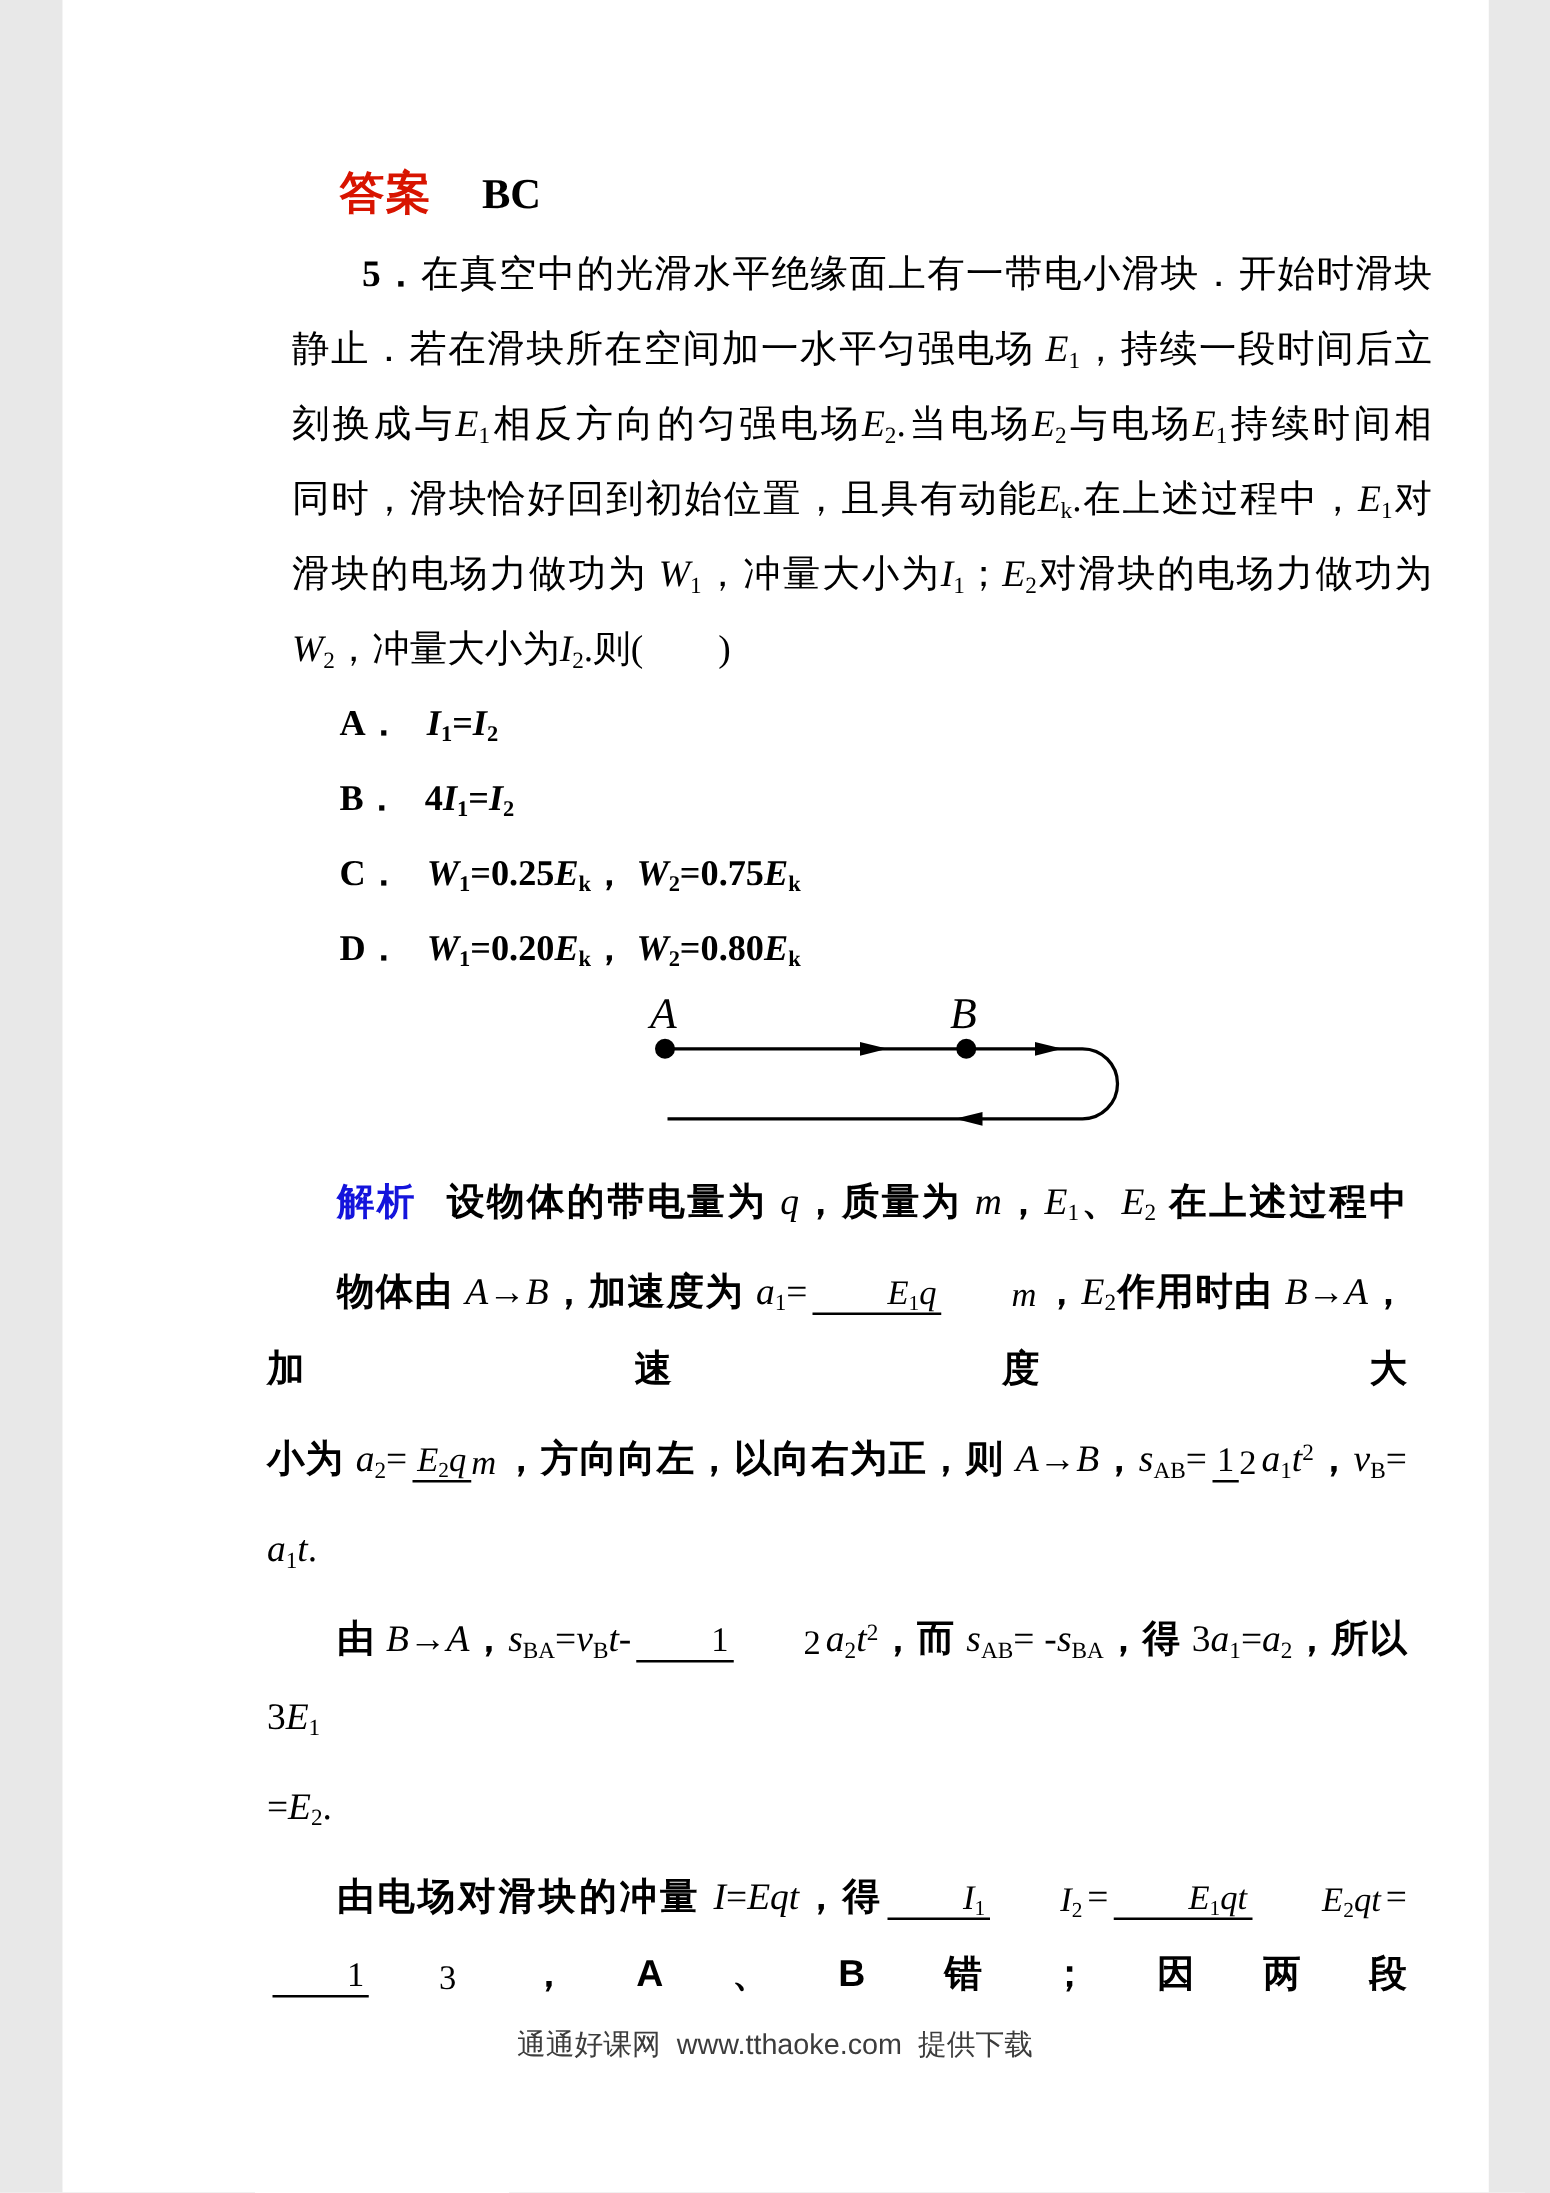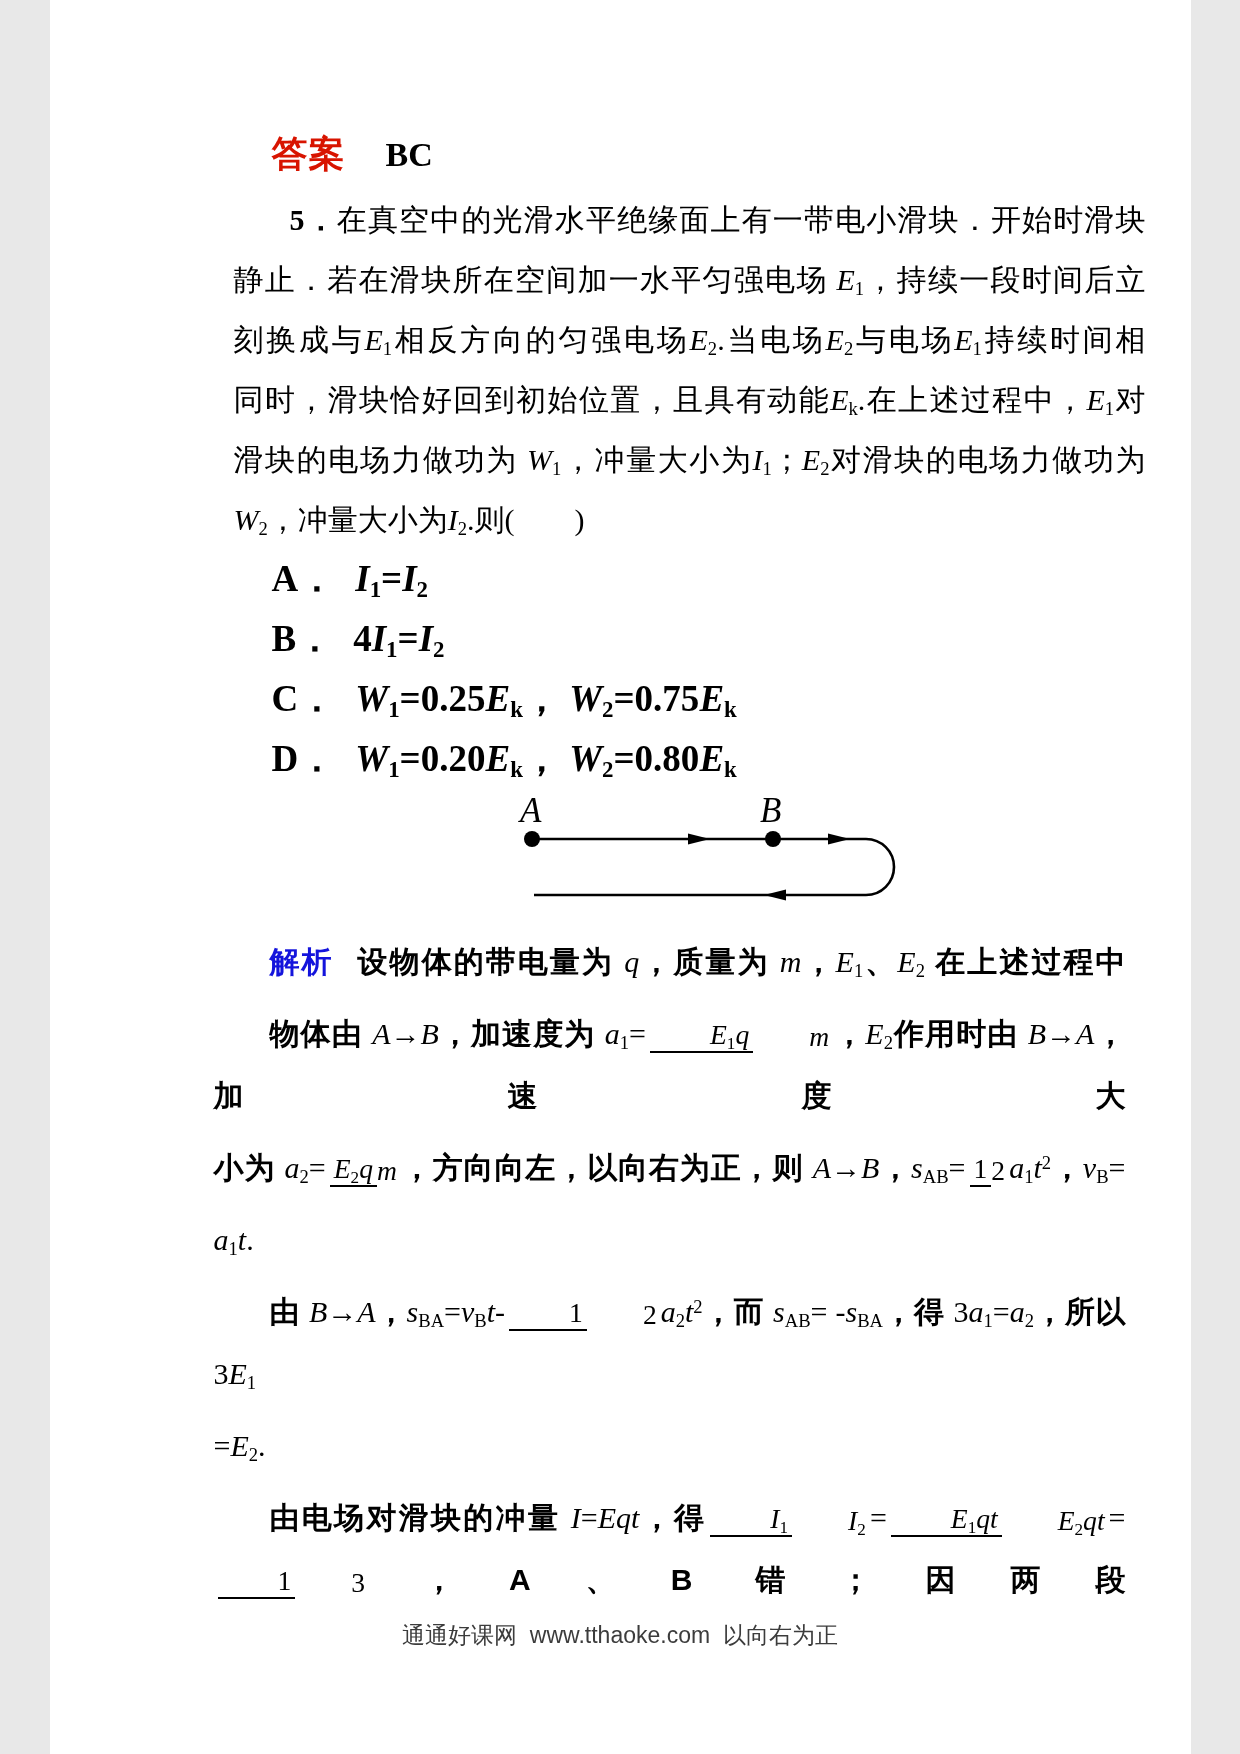--- a/index.html
+++ b/index.html
@@ -20,21 +20,21 @@
   .ans-value{font-family:"Liberation Serif",serif;font-weight:700;font-size:34px;margin-left:40px;}
 
   
   .question{position:absolute;top:190px;left:164px;width:912px;font-size:30px;margin-left:20px;}
   .qline{line-height:60px;min-height:60px;}
   .just{text-align:justify;text-align-last:justify;}
   .indent{text-indent:56px;}
   .question .run-n{font-weight:700;}
 
   
-  .options{position:absolute;top:549px;left:222px;font-size:37px;}
+  .options{position:absolute;top:549px;left:222px;font-size:29px;}
   .option{height:60px;line-height:60px;white-space:nowrap;}
   .opt-letter{font-weight:700;margin-right:20px;}
   .option .run-i{font-weight:700;}
   .option .run-n{font-weight:700;}
   .option .run-t{font-weight:700;}
 
   
   .run-t{}
   .run-i{font-family:"Liberation Serif",serif;font-style:italic;}
   .run-n{font-family:"Liberation Serif",serif;font-style:normal;}
@@ -144,15 +144,15 @@
           <span class="den"><span class="run-i">I<sub>2</sub></span></span>
         </span><span class="run-n">=</span><span class="frac">
           <span class="num"><span class="run-i">E<sub>1</sub></span><span class="run-i">q</span><span class="run-i">t</span></span>
           <span class="den"><span class="run-i">E<sub>2</sub></span><span class="run-i">q</span><span class="run-i">t</span></span>
         </span><span class="run-n">=</span><span class="frac">
           <span class="num"><span class="run-n">1</span></span>
           <span class="den"><span class="run-n">3</span></span>
         </span><span class="run-t">，A、B 错；因两段</span></div>
   </div>
 
-  <div class="footer">通通好课网  www.tthaoke.com  以向右为正</div>
+  <div class="footer">通通好课网  www.tthaoke.com  提供下载</div>
 
 </div>
 
 </body></html>

